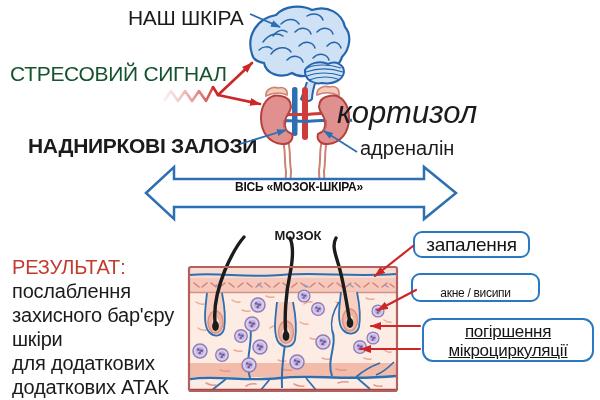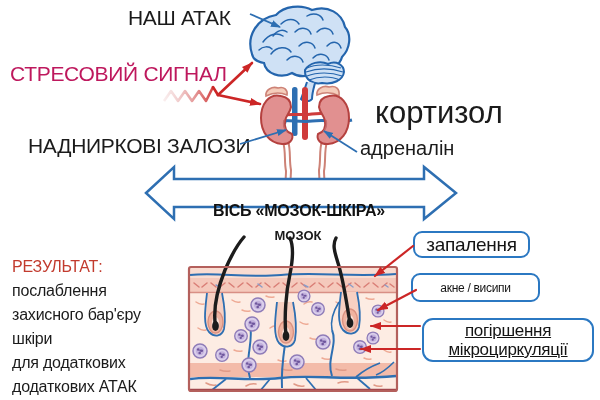--- a/index.html
+++ b/index.html
@@ -2,40 +2,40 @@
 <html><head>
 <meta charset="utf-8">
 <style>
   html,body{margin:0;padding:0;background:#ffffff;}
   .stage{
     position:relative;width:600px;height:400px;background:#ffffff;overflow:hidden;
     font-family:"Liberation Sans","DejaVu Sans",sans-serif;color:#1b1b1b;
   }
   .abs{position:absolute;white-space:nowrap;}
   .lbl{font-size:21px;letter-spacing:-0.3px;z-index:4;}
-  .lbl-red{color:#be185d;}
+  .lbl-red{color:#14532d;}
   .cortisol{font-size:31px;line-height:1.05;z-index:4;}
   .adrenaline{font-size:20px;z-index:4;}
   .axis-wrap{left:140px;top:163px;width:322px;height:60px;z-index:3;}
   .axis-label{
     position:absolute;left:34px;top:16px;width:250px;height:16px;
     display:flex;align-items:center;justify-content:center;
-    font-size:16px;font-weight:bold;letter-spacing:-0.2px;color:#111;margin-top:24px;
+    font-size:12px;font-weight:bold;letter-spacing:-0.2px;color:#111;
   }
   .skin-title{left:260px;top:228px;width:76px;text-align:center;
     font-size:13px;font-weight:bold;z-index:4;}
   .callout{
     position:absolute;background:#fff;border:2.5px solid #2b78c2;border-radius:9px;
-    display:flex;align-items:center;justify-content:center;text-align:center;
+    display:flex;align-items:flex-end;justify-content:center;text-align:center;
     font-size:19px;color:#141414;z-index:3;box-sizing:border-box;letter-spacing:-0.3px;
   }
   .co1{left:413px;top:231px;width:117px;height:27px;}
   .co2{left:411px;top:273px;width:129px;height:29px;font-size:12px;}
   .co3{left:422px;top:318px;width:172px;height:44px;font-size:17px;line-height:19px;border-radius:11px;white-space:normal;text-decoration:underline;}
-  .result{left:12px;top:255px;z-index:4;font-size:16px;line-height:24px;letter-spacing:-0.2px;}
+  .result{left:12px;top:255px;z-index:4;font-size:20px;line-height:24px;letter-spacing:-0.2px;}
   .result-heading{color:#c23b2e;}
   .illu{position:absolute;z-index:1;}
   .overlay{position:absolute;left:0;top:0;z-index:10;pointer-events:none;}
 </style>
 </head>
 <body>
 
 <div class="stage">
 
   <svg class="illu" style="left:243px;top:2px;" width="112" height="100" viewBox="0 0 112 100">
@@ -232,24 +232,24 @@
     <rect x="3" y="35" width="208" height="124" rx="2" fill="none" stroke="#b4605c" stroke-width="2.2"></rect>
   </svg>
 
   <div class="abs axis-wrap">
     <svg width="322" height="60" viewBox="0 0 322 60">
       <polygon points="6,30 34,4 34,16 284,16 284,4 316,30 284,56 284,44 34,44 34,56" fill="#ffffff" stroke="#2e6fb2" stroke-width="2.5" stroke-linejoin="miter"></polygon>
     </svg>
     <div class="axis-label">ВІСЬ «МОЗОК-ШКІРА»</div>
   </div>
 
-  <div class="abs lbl" style="left:128px;top:6px;">НАШ АТАК</div>
+  <div class="abs lbl" style="left:128px;top:6px;">НАШ ШКІРА</div>
   <div class="abs lbl lbl-red" style="left:10px;top:62px;">СТРЕСОВИЙ СИГНАЛ</div>
-  <div class="abs lbl" style="left:28px;top:134px;">НАДНИРКОВІ ЗАЛОЗИ</div>
-  <div class="abs cortisol" style="left:375px;top:97px;">кортизол</div>
+  <div class="abs lbl" style="left:28px;top:134px;font-weight:bold;">НАДНИРКОВІ ЗАЛОЗИ</div>
+  <div class="abs cortisol" style="left:337px;top:97px;font-style:italic;">кортизол</div>
   <div class="abs adrenaline" style="left:360px;top:137px;">адреналін</div>
   <div class="abs skin-title">МОЗОК</div>
 
   <div class="callout co1">
     <span>запалення</span>
   </div>
   <div class="callout co2">
     <span>акне / висипи</span>
   </div>
   <div class="callout co3">

